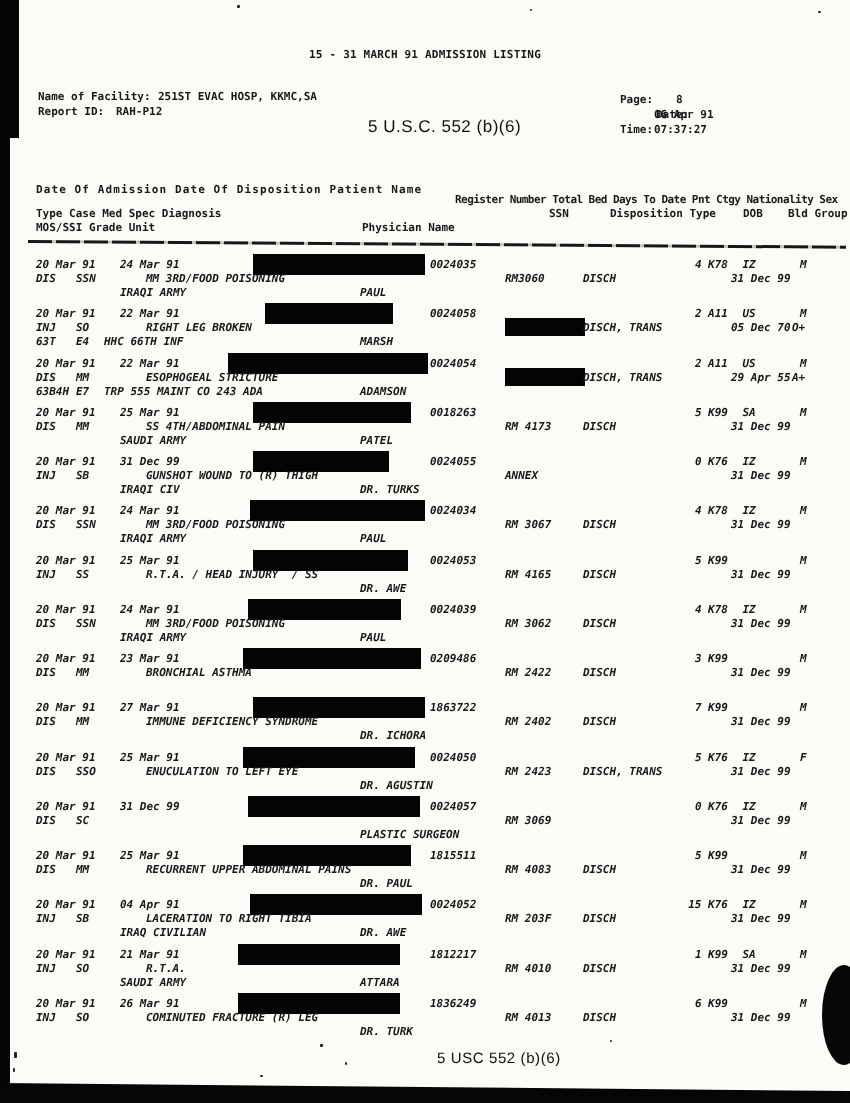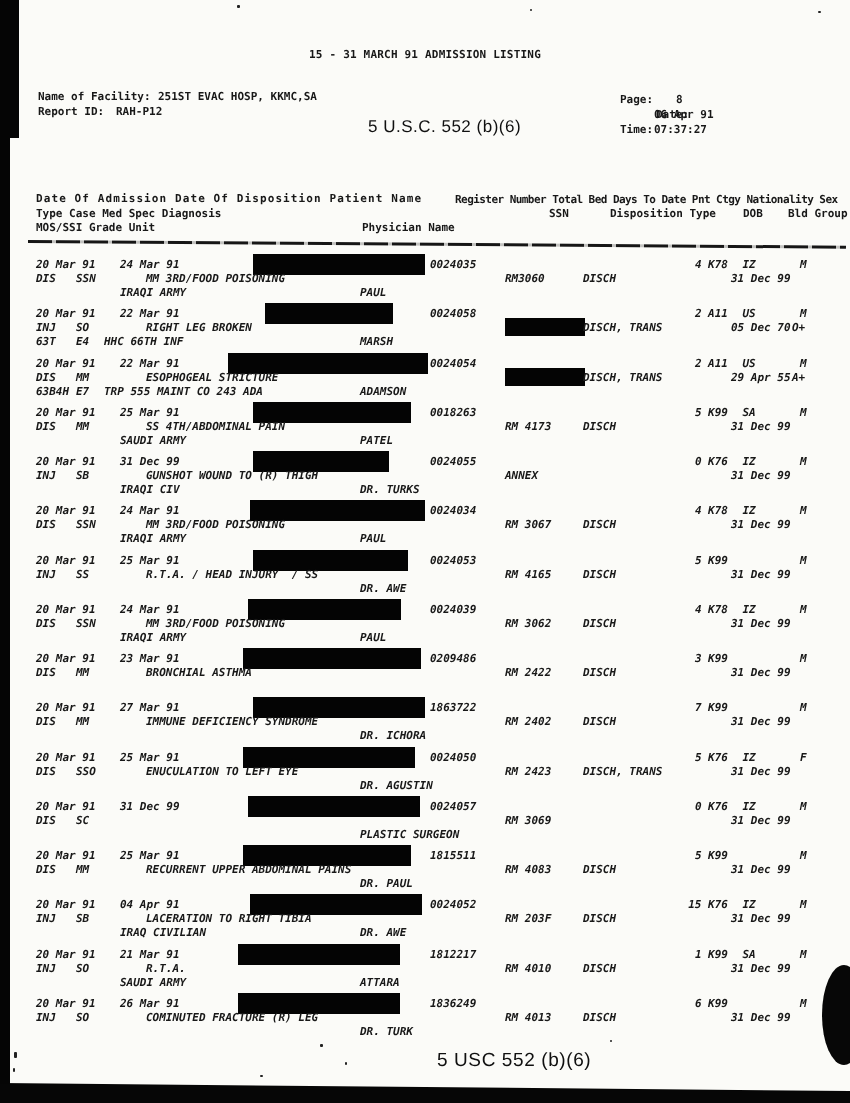--- a/index.html
+++ b/index.html
@@ -16,23 +16,23 @@
   .speck{position:absolute;background:#222;border-radius:1px;}
   
   .title{position:absolute;top:48px;left:0;width:100%;text-align:center;letter-spacing:.2px;}
   .fac-label{left:38px;top:90px;} .fac-value{left:158px;top:90px;}
   .rep-label{left:38px;top:105px;} .rep-value{left:116px;top:105px;}
   .pg-label{left:620px;top:93px;} .pg-value{left:676px;top:93px;}
   .dt-label{left:656px;top:108px;} .dt-value{left:654px;top:108px;}
   .tm-label{left:620px;top:123px;} .tm-value{left:654px;top:123px;}
   .stamp{font-family:"Liberation Sans",sans-serif;font-weight:400;color:#101010;}
   .stamp-top{left:368px;top:117px;font-size:17px;letter-spacing:.5px;}
-  .stamp-bottom{left:437px;top:1050px;font-size:19px;letter-spacing:.6px;}
+  .stamp-bottom{left:437px;top:1050px;font-size:15px;letter-spacing:.6px;}
   
-  .h-l1{left:36px;top:192px;letter-spacing:1.1px;text-align:center;}
+  .h-l1{left:36px;top:183px;letter-spacing:1.1px;text-align:center;}
   .h-r1{left:455px;top:193px;letter-spacing:-.55px;}
   .h-l2{left:36px;top:207px;}
   .h-ssn{left:549px;top:207px;} .h-dtp{left:610px;top:207px;}
   .h-dob{left:743px;top:207px;} .h-bld{left:788px;top:207px;}
   .h-l3{left:36px;top:221px;} .h-phy{left:362px;top:221px;}
   .sep{position:absolute;left:28px;top:240px;width:818px;height:3px;
        background:repeating-linear-gradient(90deg,#161616 0 24px,rgba(22,22,22,.25) 24px 28px);
        transform:rotate(.4deg);transform-origin:left center;}
   
   .record{position:absolute;left:0;width:850px;height:44px;}

